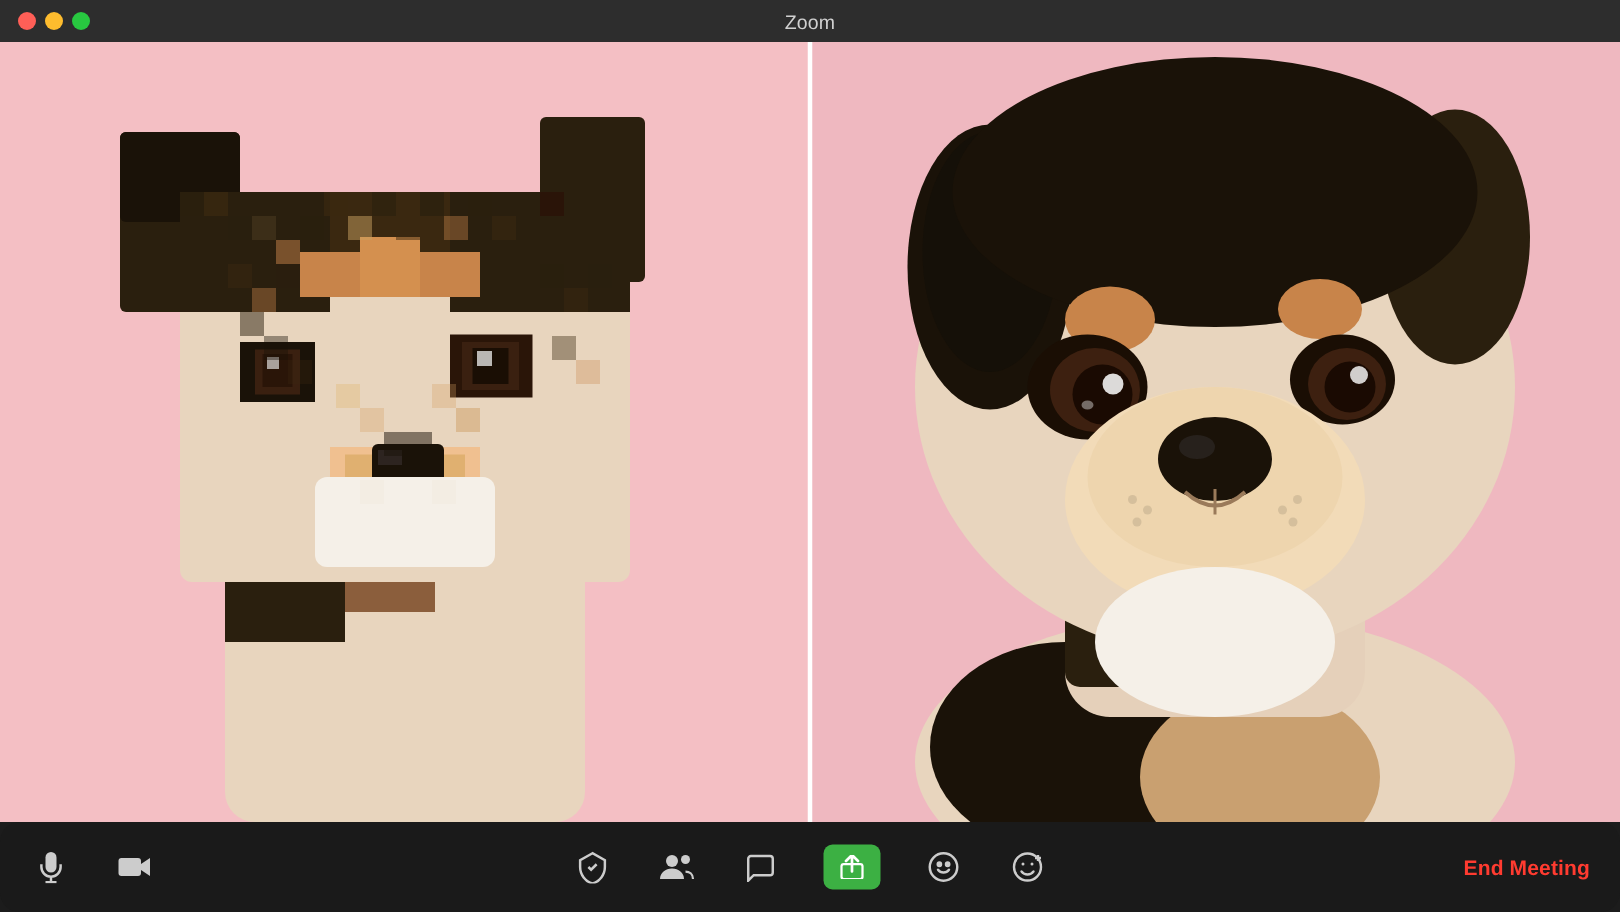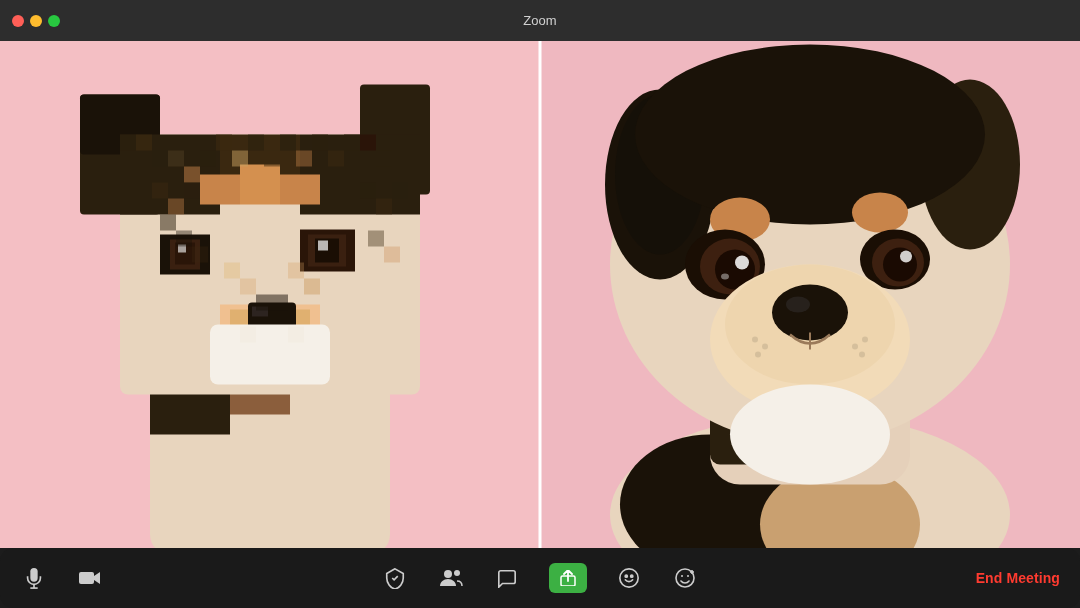--- a/index.html
+++ b/index.html
@@ -9,21 +9,21 @@
       height: 608px;
       background: #1c1c1c;
       font-family: -apple-system, BlinkMacSystemFont, "Helvetica Neue", sans-serif;
       overflow: hidden;
       display: flex;
       flex-direction: column;
     }
 
     
     .title-bar {
-      height: 41px;
+      height: 28px;
       background: #2d2d2d;
       display: flex;
       align-items: center;
       justify-content: center;
       position: relative;
       flex-shrink: 0;
     }
 
     .title-bar-title {
       color: #d0d0d0;

